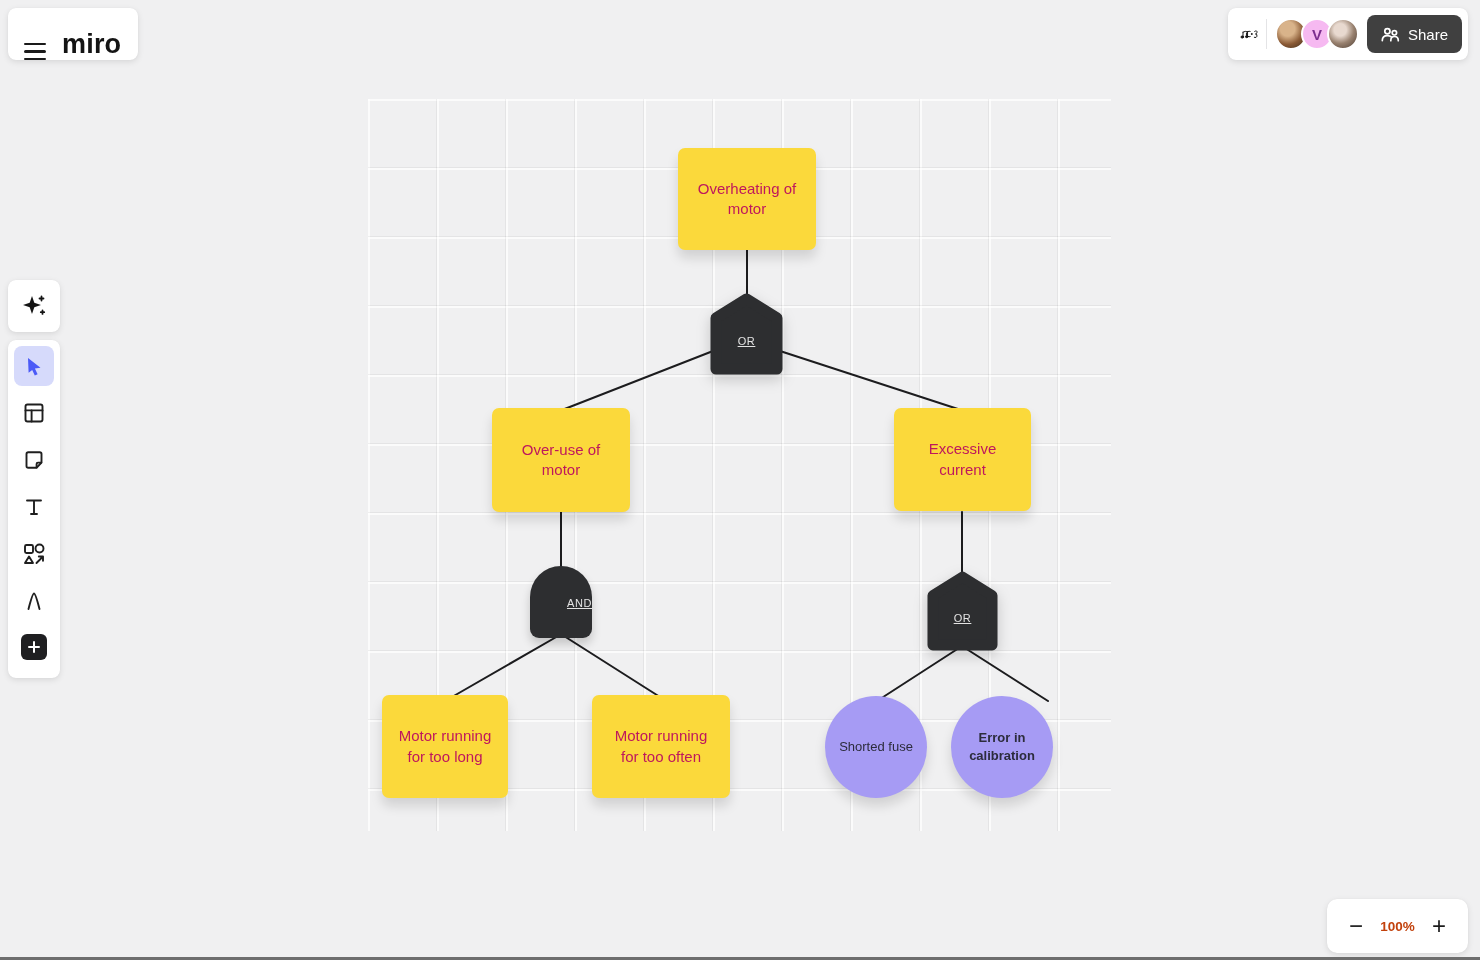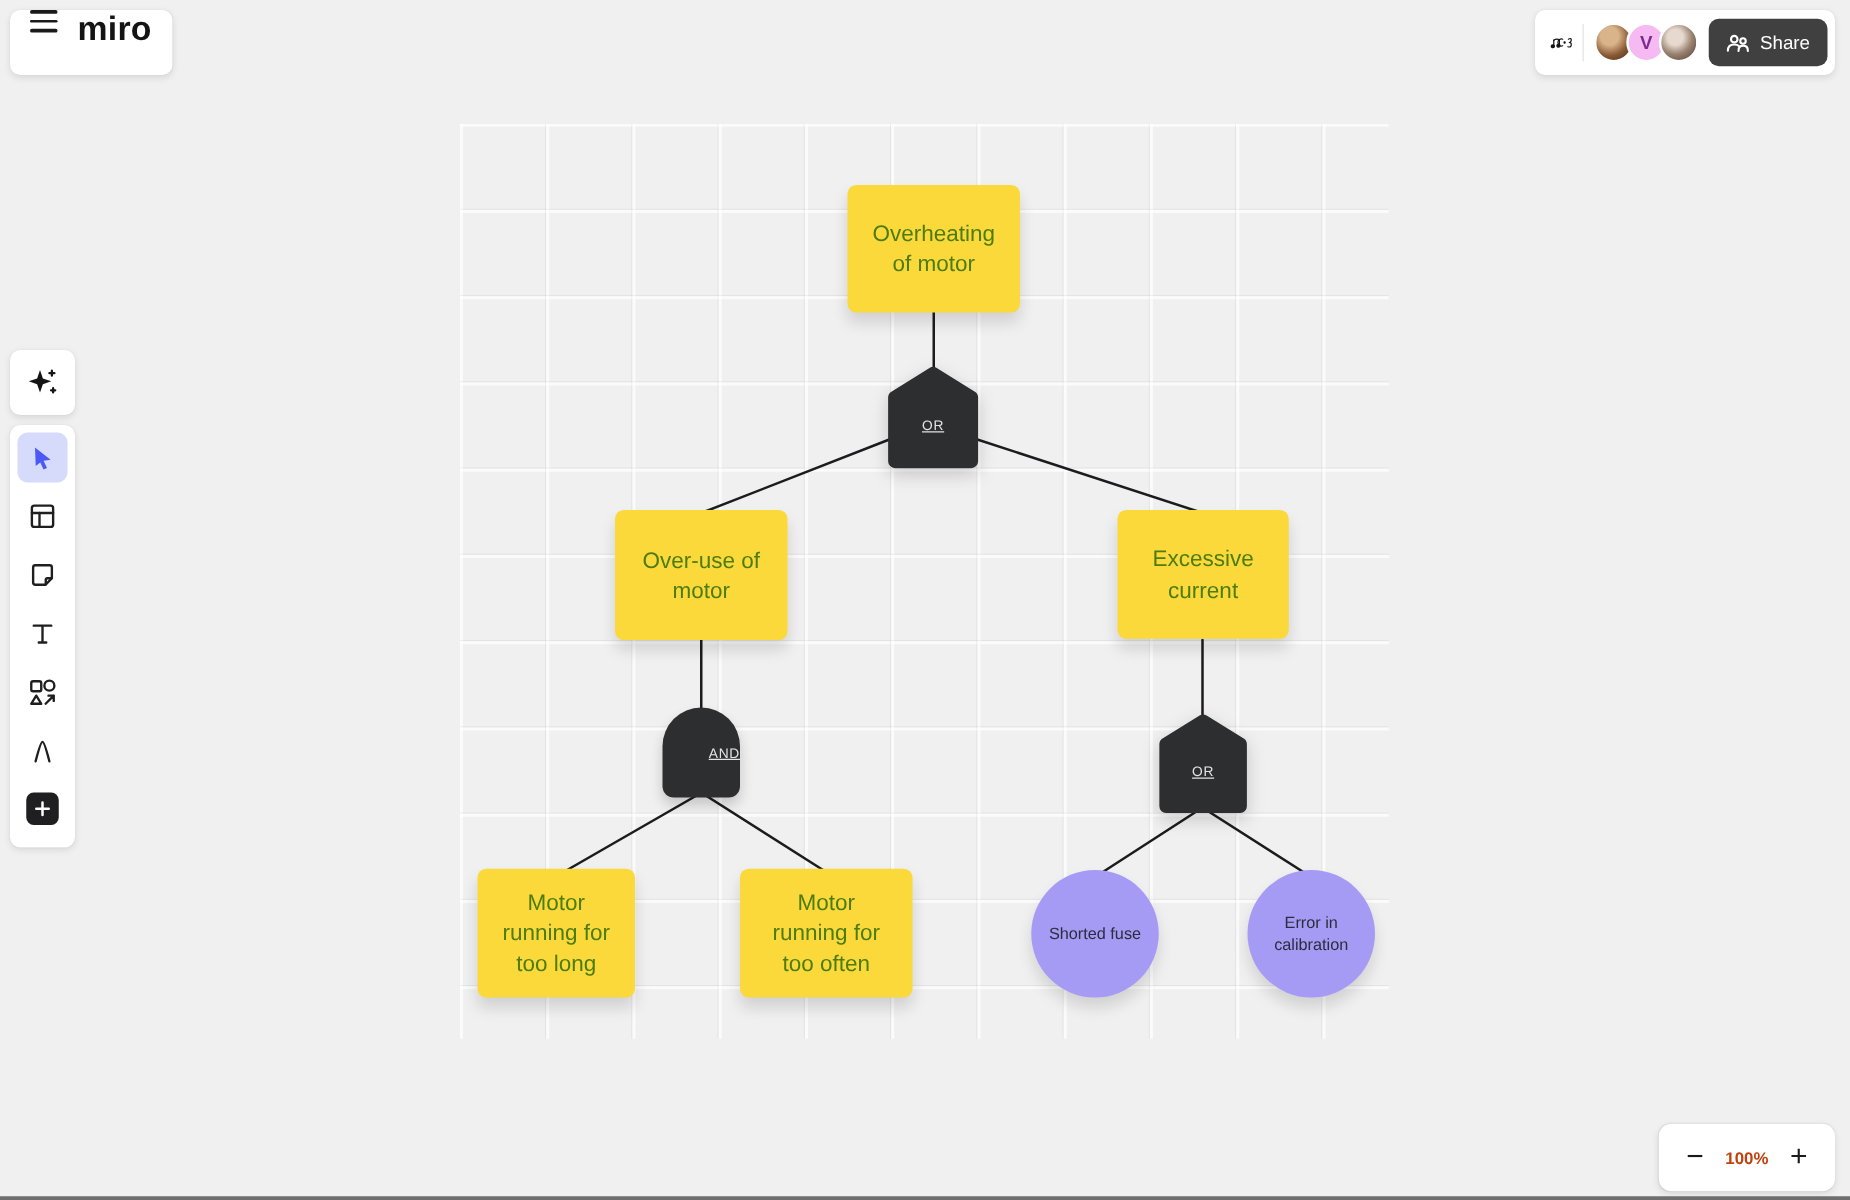--- a/index.html
+++ b/index.html
@@ -22,21 +22,21 @@
       linear-gradient(to bottom, rgba(255,255,255,0.7) 2px, transparent 2px);
     background-size:69px 69px;
     background-position:68px 68px, 68px 68px, 69px 69px, 69px 69px;
   }
 
   
   .card {
     position:absolute; background:#ffffff; border-radius:8px;
     box-shadow:0 2px 6px rgba(0,0,0,0.10), 0 0 1px rgba(0,0,0,0.08);
   }
-  .logo-card { left:8px; top:8px; width:130px; height:52px; display:flex; align-items:flex-start; gap:16px; padding:0 16px; }
+  .logo-card { left:8px; top:8px; width:130px; height:52px; display:flex; align-items:flex-end; gap:16px; padding:0 16px; }
   .hamburger { width:22px; display:flex; flex-direction:column; gap:5px; cursor:pointer; }
   .hamburger span { display:block; height:2.5px; background:#1a1a1a; border-radius:2px; }
   .wordmark { font-size:27px; font-weight:700; letter-spacing:0.2px; color:#141414; }
 
   .collab-card { left:1228px; top:8px; width:240px; height:52px; display:flex; align-items:center; padding:0 6px 0 12px; }
   .doodle { width:52px; height:34px; }
   .collab-divider { width:1px; height:30px; background:#e4e4e6; margin:0 9px 0 6px; }
   .avatars { display:flex; align-items:center; }
   .avatar {
     width:32px; height:32px; border-radius:50%; border:2px solid #ffffff;
@@ -67,21 +67,21 @@
   
   .zoom-card { left:1327px; top:899px; width:141px; height:54px; display:flex; align-items:center; justify-content:space-between; padding:0 16px; border-radius:10px; }
   .zoom-btn { background:none; border:none; font-size:24px; font-weight:400; color:#1a1a1a; cursor:pointer; width:26px; line-height:1; font-family:inherit; }
   .zoom-level { font-size:13.5px; font-weight:700; color:#c2410c; }
 
   
   .node { position:absolute; display:flex; align-items:center; justify-content:center; text-align:center; cursor:pointer; }
   .sticky {
     background:#fbd93b; border-radius:7px;
     box-shadow:0 8px 12px rgba(0,0,0,0.13);
-    font-size:18px; line-height:1.35; color:#4d7c0f; padding:10px 14px;
+    font-size:15px; line-height:1.35; color:#be185d; padding:10px 14px;
   }
   .leaf-circle {
     background:#a69bf4; border-radius:50%;
     box-shadow:0 8px 12px rgba(0,0,0,0.13);
     font-size:13px; line-height:1.35; color:#2c2c3c; padding:10px;
   }
   .gate { box-shadow:none; }
   .gate .gate-label {
     position:absolute; left:0; right:0; text-align:center;
     color:#e3e3e3; font-size:11px; letter-spacing:0.6px;text-decoration:underline;
@@ -149,21 +149,21 @@
   <div class="node gate" style="left:927px; top:571px; width:71px; height:80px;">
     <svg width="71" height="80" viewBox="0 0 73 82" style="filter:drop-shadow(0 5px 7px rgba(0,0,0,0.18));">
       <path d="M36.5 6 L67 25 L67 76 L6 76 L6 25 Z" fill="#2d2e30" stroke="#2d2e30" stroke-width="11" stroke-linejoin="round"></path>
     </svg>
     <span class="gate-label" style="top:41px;">OR</span>
   </div>
 
   <div class="node leaf-circle" style="left:825px; top:696px; width:102px; height:102px;">
     <span>Shorted fuse</span>
   </div>
-  <div class="node leaf-circle" style="left:998px; top:696px; width:102px; height:102px;">
+  <div class="node leaf-circle" style="left:951px; top:696px; width:102px; height:102px;font-weight:bold;">
     <span>Error in calibration</span>
   </div>
 
   <div class="card logo-card">
     <div class="hamburger">
         <span></span>
         <span></span>
         <span></span>
       </div>
     <div class="wordmark">miro</div>

